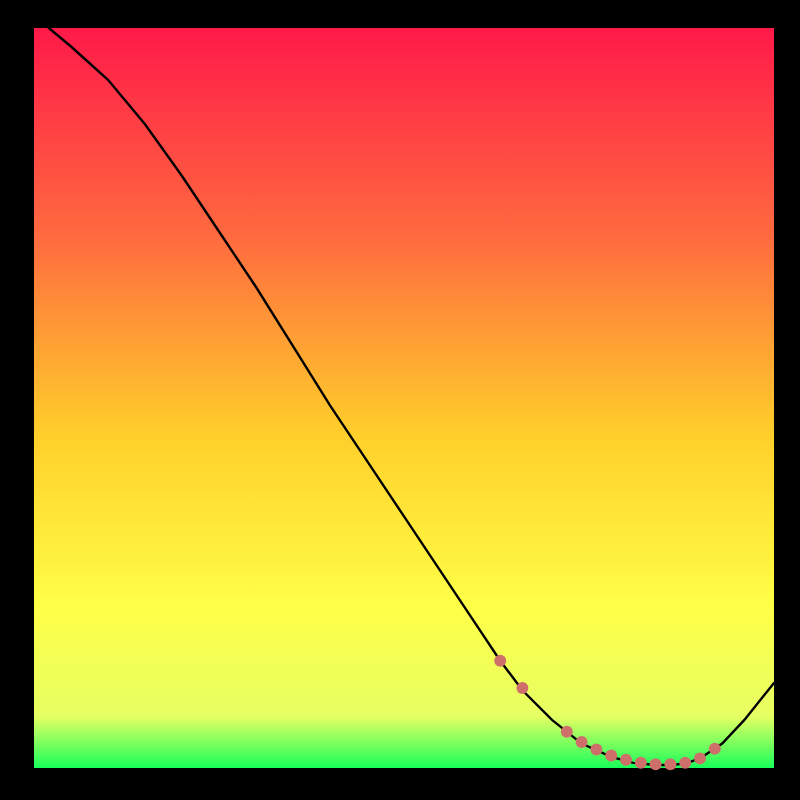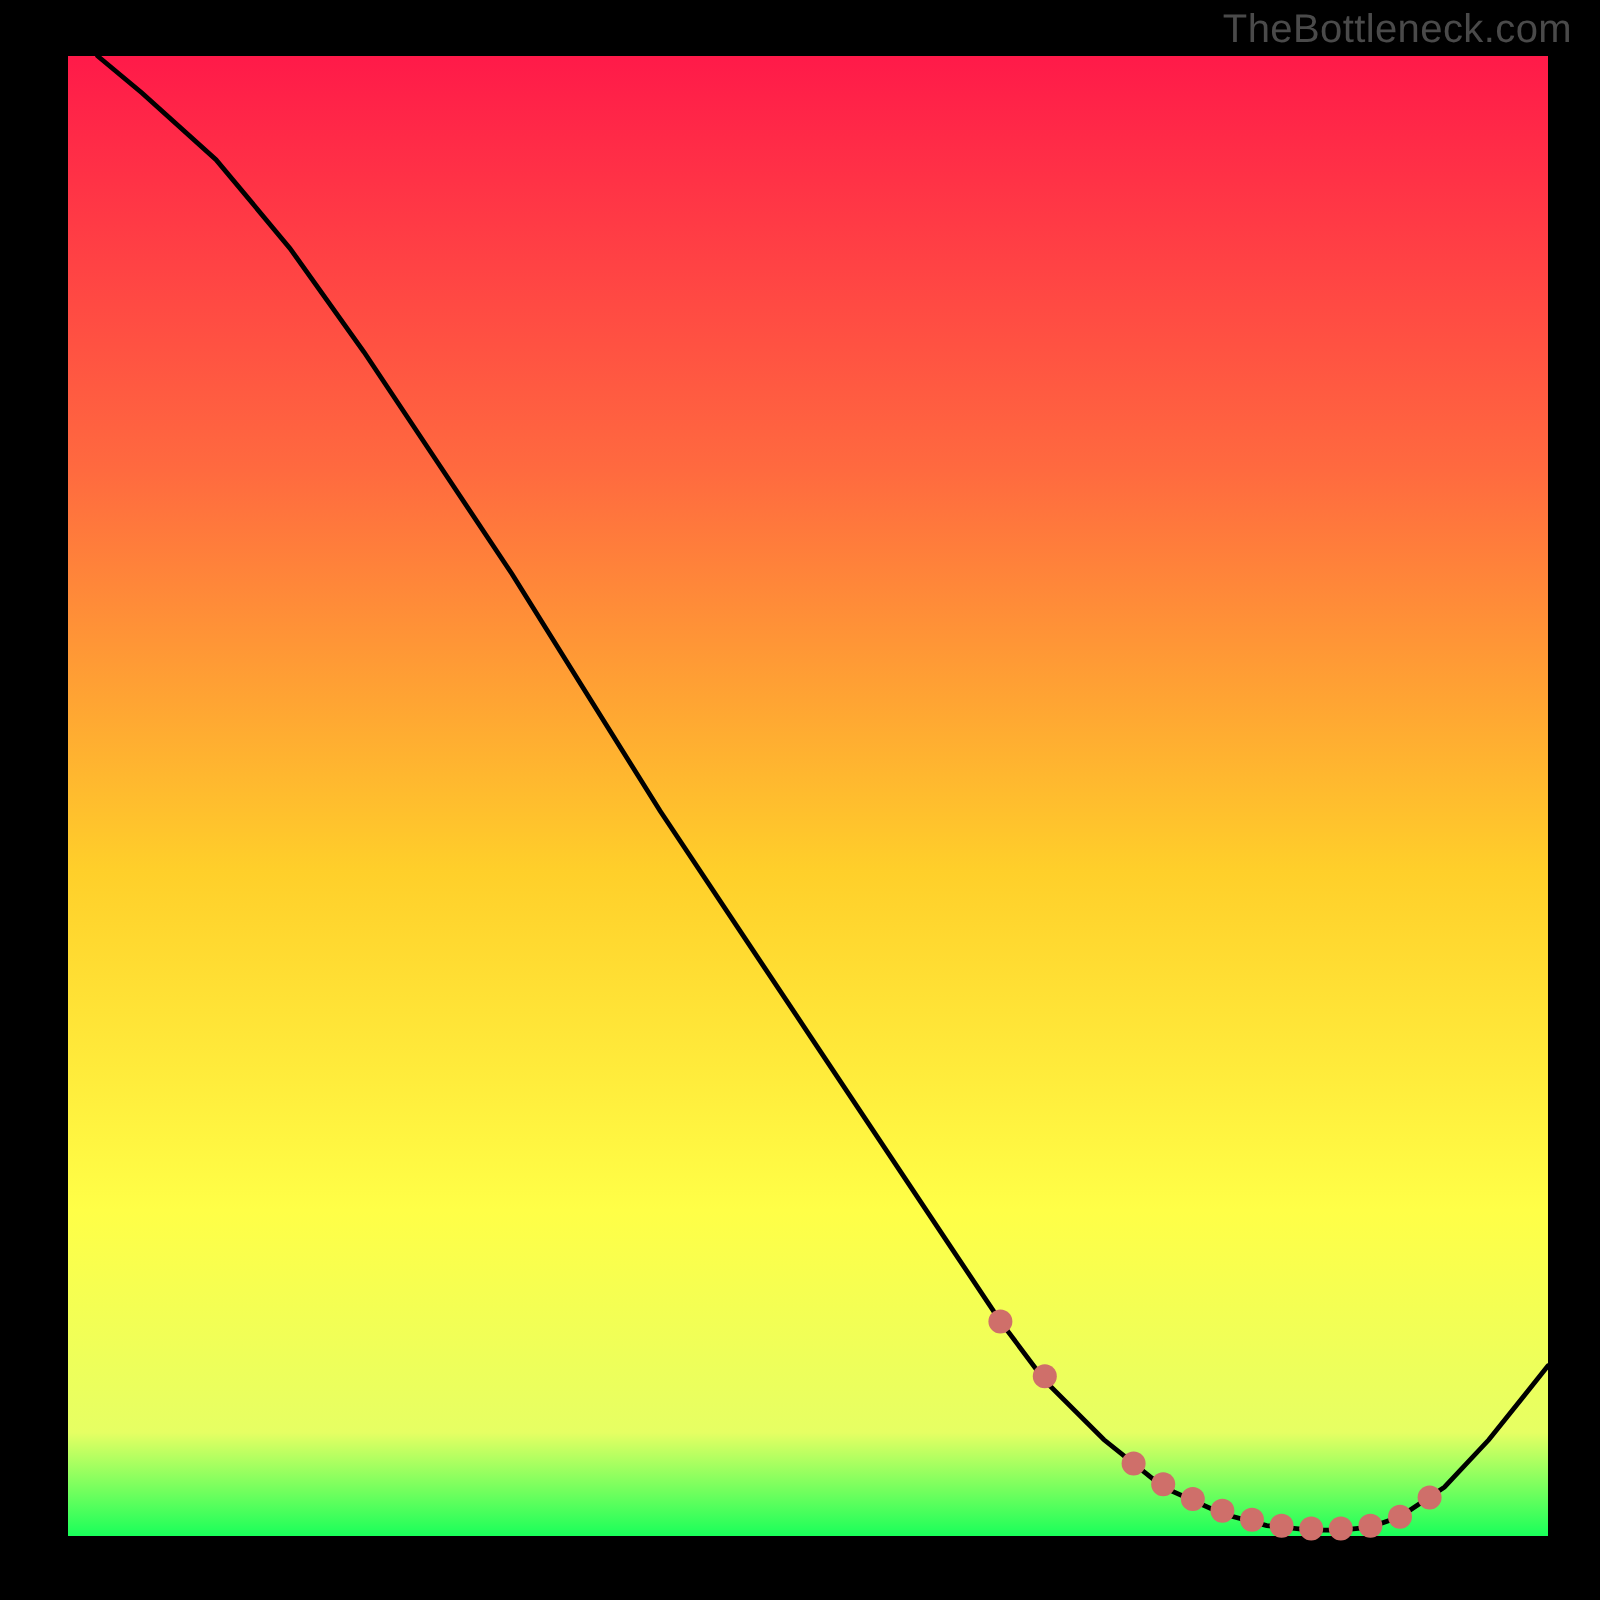--- a/index.html
+++ b/index.html
@@ -28,21 +28,20 @@
     color: #4a4a4a;
     font-size: 20px;
     font-weight: 500;
     letter-spacing: 0.2px;
   }
 </style>
 </head>
 <body>
 
 <div class="frame">
-  <div class="watermark">TheBottleneck.com</div>
   <svg class="plot" width="800" height="800" viewBox="0 0 800 800">
     <defs>
       <linearGradient id="bg" x1="0" y1="0" x2="0" y2="1">
           <stop offset="0%" stop-color="#ff1a49"></stop>
           <stop offset="28.000000000000004%" stop-color="#ff6a3f"></stop>
           <stop offset="55.00000000000001%" stop-color="#ffcf2a"></stop>
           <stop offset="78%" stop-color="#ffff47"></stop>
           <stop offset="93%" stop-color="#e6ff63"></stop>
           <stop offset="100%" stop-color="#19ff5a"></stop>
         </linearGradient>

